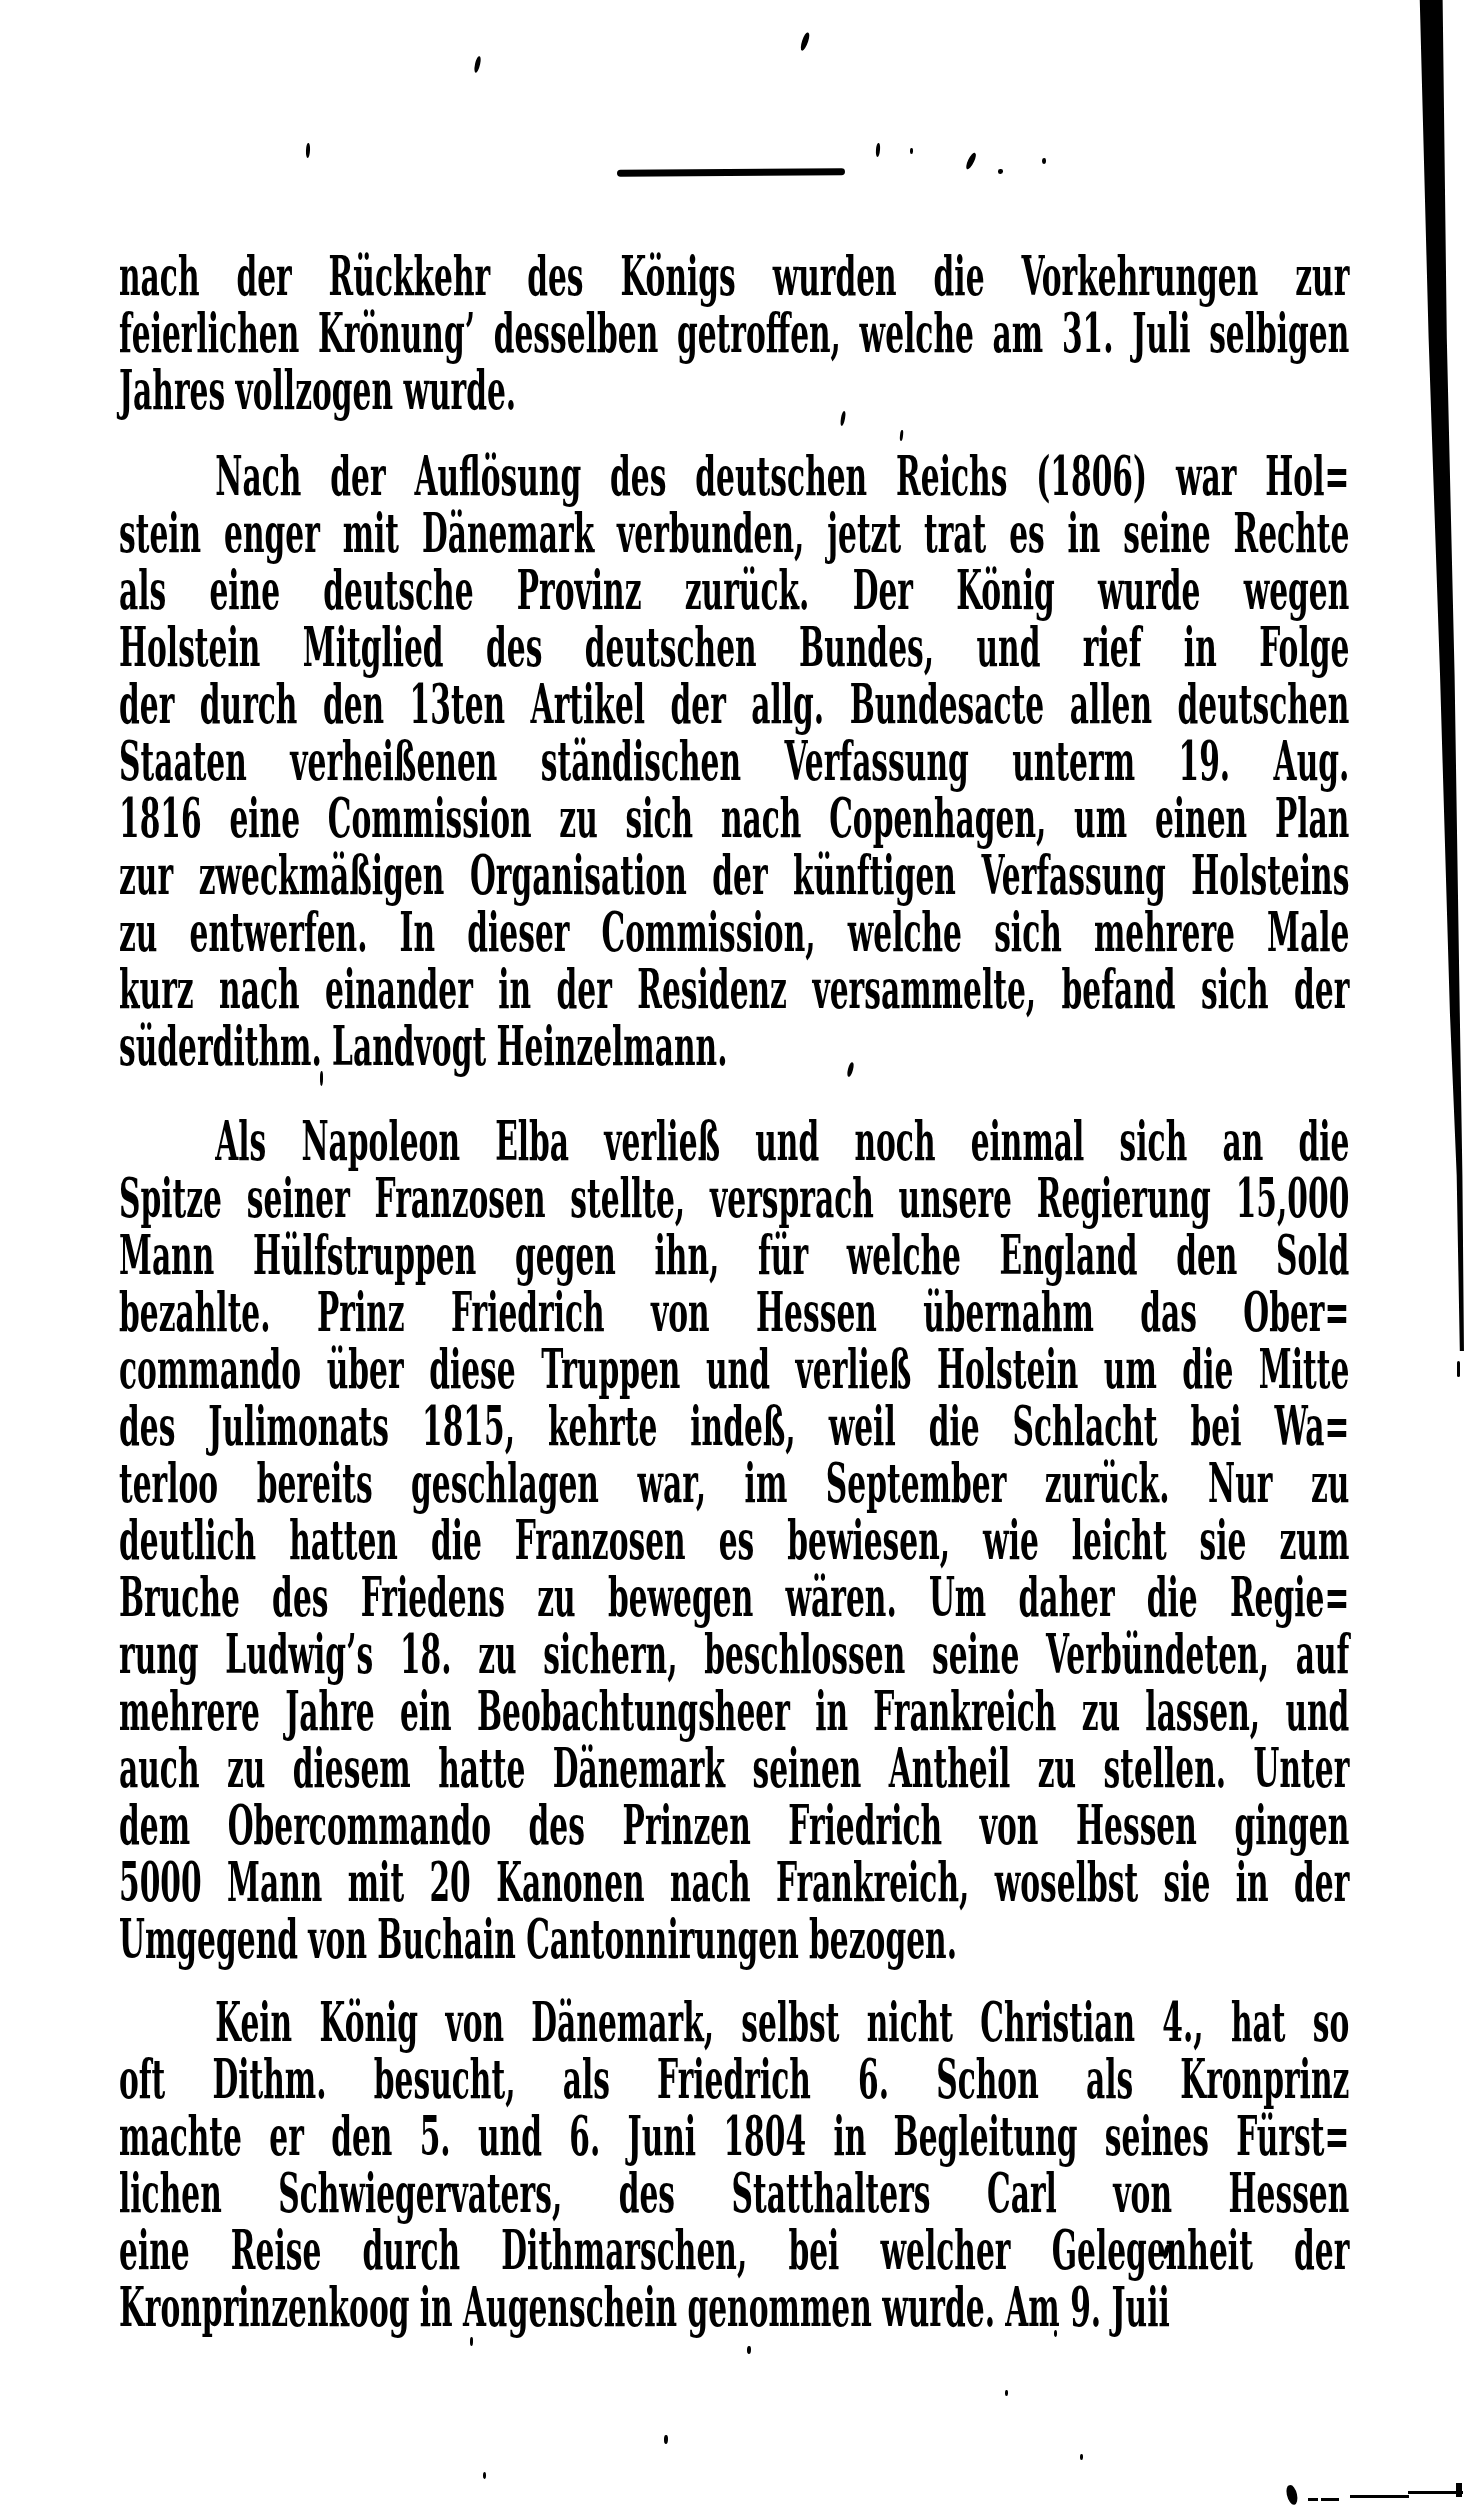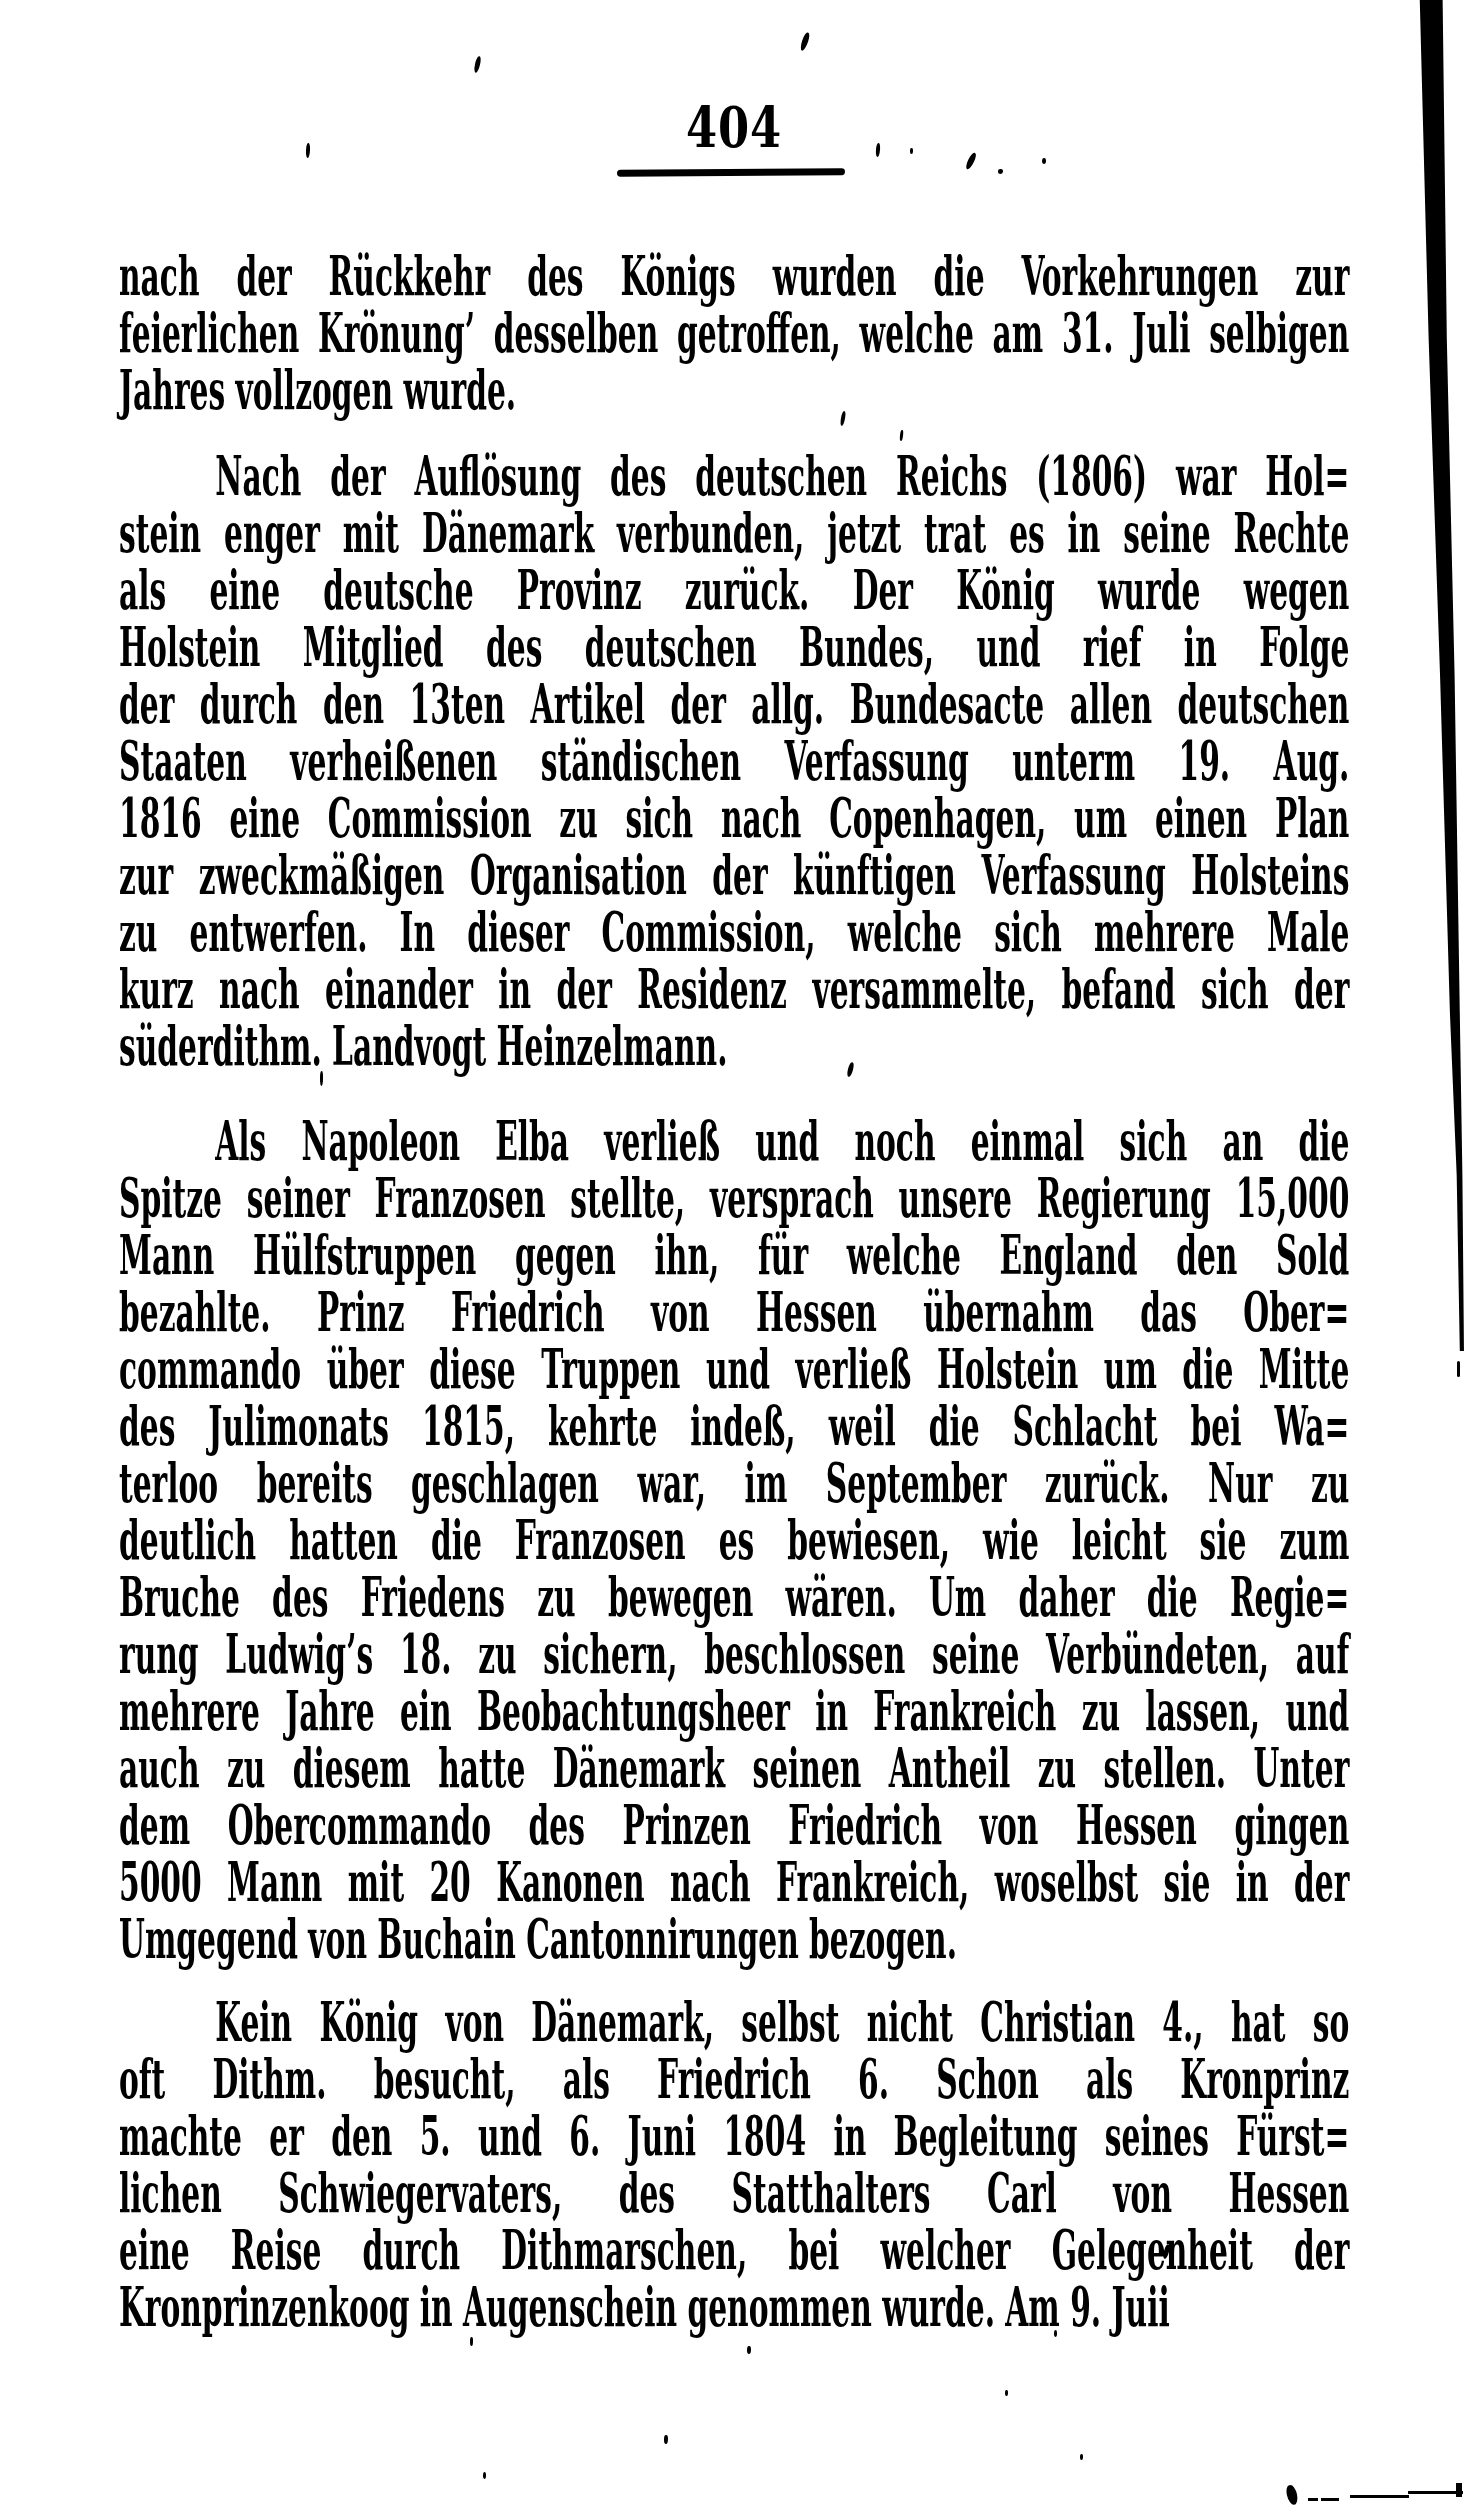--- a/index.html
+++ b/index.html
@@ -69,23 +69,20 @@
   .bm-d2{left:1321px;top:2498px;width:18px;height:2.8px;}
   .bm-l1{left:1350px;top:2495px;width:59px;height:3.4px;}
   .bm-l2{left:1408px;top:2491px;width:55px;height:3.4px;}
   .bm-tick{left:1456px;top:2483px;width:6.2px;height:13.5px;}
 </style>
 </head>
 <body>
 
 <div class="page">
 
-  <div class="page-number-row">
-    <span class="page-number">404</span>
-  </div>
   <div class="header-rule"></div>
 
   <div class="para p1">
     <div class="line">nach der Rückkehr des Königs wurden die Vorkehrungen zur</div>
     <div class="line">feierlichen Krönung’ desselben getroffen, welche am 31. Juli selbigen</div>
     <div class="line lastline">Jahres vollzogen wurde.</div>
   </div>
 
   <div class="para p2">
     <div class="line first">Nach der Auflösung des deutschen Reichs (1806) war Hol=</div>

